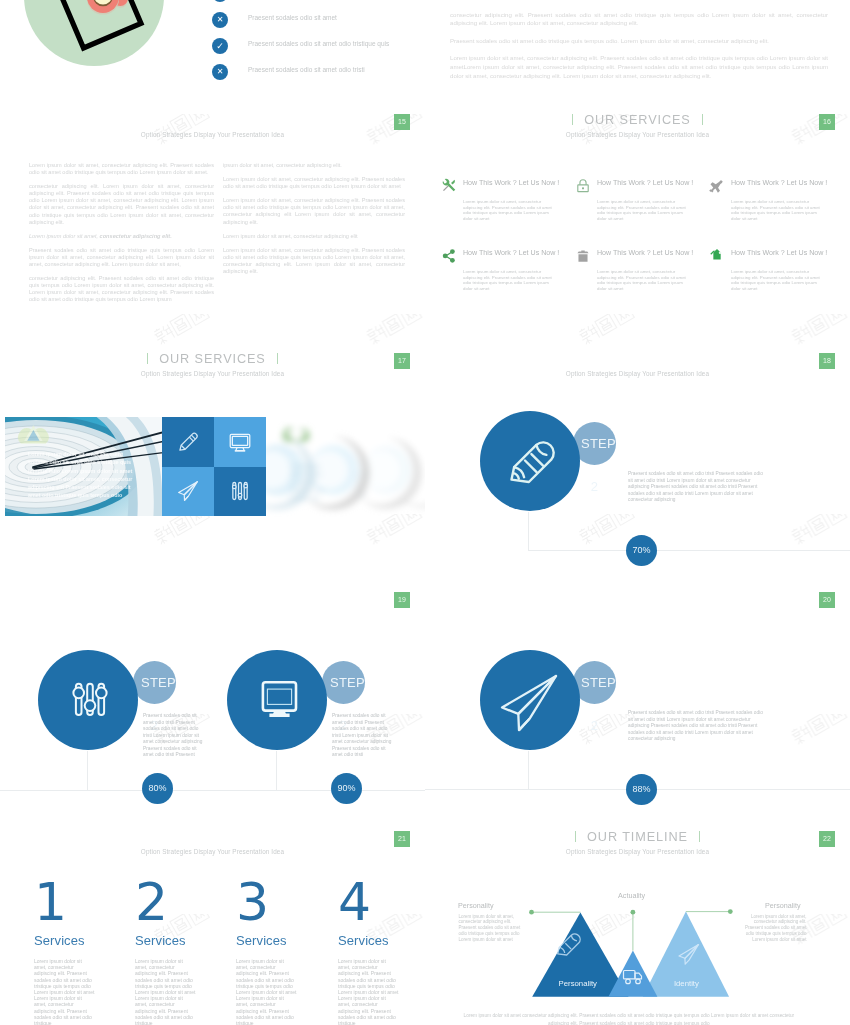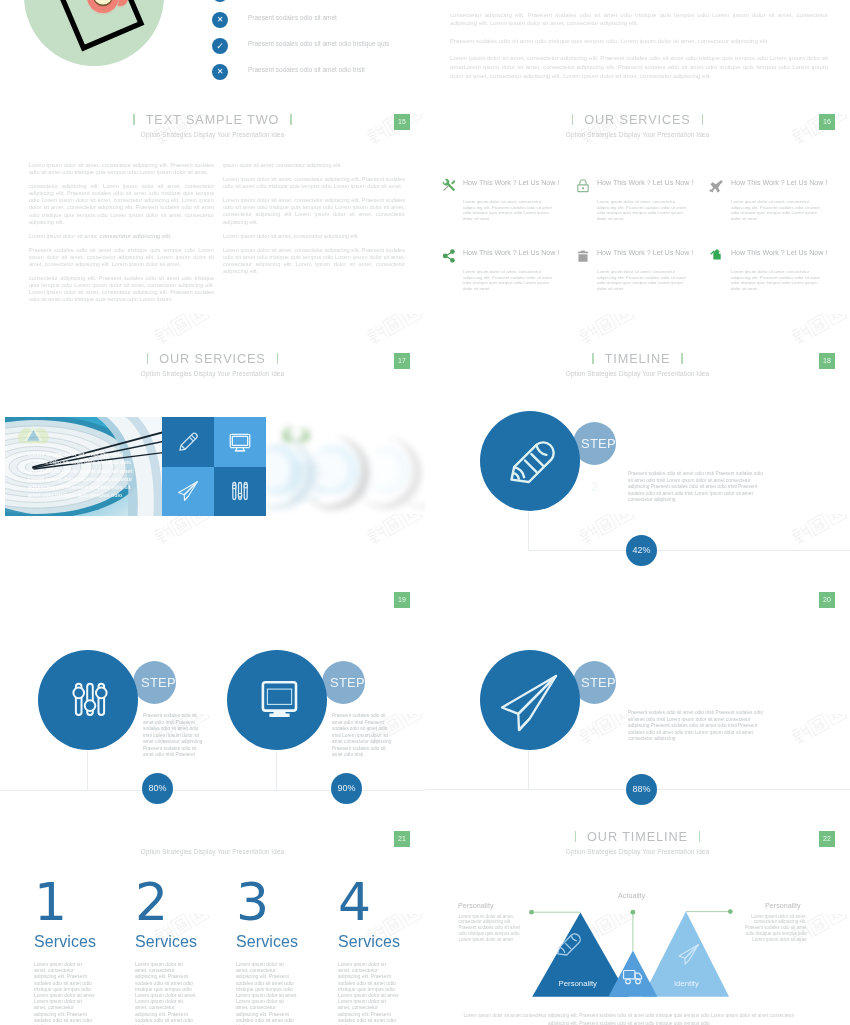--- a/index.html
+++ b/index.html
@@ -79,21 +79,21 @@
   .tl-step{position:absolute;width:43px;height:43px;border-radius:50%;background:#85aece;
      color:#edf5fa;font-size:13px;line-height:43px;text-align:center;letter-spacing:.2px;
      text-indent:8px;}
   .tl-pct{position:absolute;width:31px;height:31px;border-radius:50%;background:#1f6fa9;
      color:#e6f1f8;font-size:9px;line-height:31px;text-align:center;}
   .tl-body{position:absolute;font-size:4.8px;line-height:6.5px;color:#bfc3c5;}
 
   
   .nl-col{position:absolute;top:58px;width:70px;}
   .nl-num{font-size:52px;line-height:41px;color:#2a6ea3;font-weight:400;font-family:"DejaVu Sans",sans-serif;}
-  .nl-lab{margin-top:10px;font-size:16px;color:#3a7cb0;letter-spacing:.1px;}
+  .nl-lab{margin-top:10px;font-size:13px;color:#3a7cb0;letter-spacing:.1px;}
   .nl-body{margin-top:10px;width:61px;font-size:5px;line-height:6.2px;color:#c3c6c7;}
 
   
   .proc{position:absolute;left:0;top:0;width:425px;height:239px;}
   .proc-lab{position:absolute;font-size:7.2px;color:#b9bcbd;white-space:nowrap;}
   .proc-lab.l{left:33px;top:77px;}
   .proc-lab.c{left:193px;top:67px;}
   .proc-lab.r{left:340px;top:77px;}
   .proc-txt{position:absolute;width:66px;font-size:4.5px;line-height:5.8px;color:#c6c9ca;}
   .proc-txt.l{left:33.6px;top:89.5px;}
@@ -169,21 +169,20 @@
   <div class="slide" style="left:425px;top:-132px;height:239px;">
     <div class="s14-body">
       <p>amet, consectetur adipiscing elit Lorem ipsum dolor sit amet.</p>
       <p>consectetur adipiscing elit. Praesent sodales odio sit amet odio tristique quis tempus odio Lorem ipsum dolor sit amet, consectetur adipiscing elit. Lorem ipsum dolor sit amet, consectetur adipiscing elit.</p>
       <p>Praesent sodales odio sit amet odio tristique quis tempus odio.  Lorem ipsum dolor sit amet, consectetur adipiscing elit.</p>
       <p>Lorem ipsum dolor sit amet, consectetur adipiscing elit. Praesent sodales odio sit amet odio tristique quis tempus odio Lorem ipsum dolor sit ametLorem ipsum dolor sit amet, consectetur adipiscing elit. Praesent sodales odio sit amet odio tristique quis tempus odio Lorem ipsum dolor sit amet, consectetur adipiscing elit. Lorem ipsum dolor sit amet, consectetur adipiscing elit.</p>
     </div>
   </div>
 
   <div class="slide" style="left:0;top:107px;">
-    <div class="stitle"><i></i><span>TEXT SAMPLE TWO</span><i></i></div>
     <div class="ssub">Option Strategies Display Your Presentation Idea</div>
     <div class="badge">15</div>
     <div class="s15-col s15-l">
       <p>Lorem ipsum dolor sit amet, consectetur adipiscing elit. Praesent sodales odio sit amet odio tristique quis tempus odio Lorem ipsum dolor sit amet.</p>
       <p>consectetur adipiscing elit. Lorem ipsum dolor sit amet, consectetur adipiscing elit. Praesent sodales odio sit amet odio tristique quis tempus odio Lorem ipsum dolor sit amet, consectetur adipiscing elit. Lorem ipsum dolor sit amet, consectetur adipiscing elit. Praesent sodales odio sit amet odio tristique quis tempus odio Lorem ipsum dolor sit amet, consectetur adipiscing elit.</p>
       <p class="em"><span>Lorem ipsum dolor sit amet, </span><b>consectetur adipiscing elit.</b></p>
       <p>Praesent sodales odio sit amet odio tristique quis tempus odio Lorem ipsum dolor sit amet, consectetur adipiscing elit. Lorem ipsum dolor sit amet, consectetur adipiscing elit. Lorem ipsum dolor sit amet,</p>
       <p>consectetur adipiscing elit. Praesent sodales odio sit amet odio tristique quis tempus odio Lorem ipsum dolor sit amet, consectetur adipiscing elit. Lorem ipsum dolor sit amet, consectetur adipiscing elit. Praesent sodales odio sit amet odio tristique quis tempus odio Lorem ipsum</p>
     </div>
     <div class="s15-col s15-r">
@@ -420,21 +419,20 @@
             <circle cx="13.3" cy="15.2" r="2.1" fill="#2171ad"></circle>
             <circle cx="20" cy="25" r="2.1" fill="#2171ad"></circle>
             <circle cx="26.7" cy="14.2" r="2.1" fill="#2171ad"></circle>
           </g>
         </svg>
       </div>
     </div>
   </div>
 
   <div class="slide" style="left:425px;top:346px;">
-    <div class="stitle"><i></i><span>TIMELINE</span><i></i></div>
     <div class="ssub">Option Strategies Display Your Presentation Idea</div>
     <div class="badge">18</div>
 
     <div class="tl-hline" style="left:103px;top:204px;right:0;"></div>
     <div class="tl-vline" style="left:103px;top:166px;height:39px;"></div>
 
     <div class="tl-step" style="left:148px;top:76px;">
       <span>STEP 2</span>
     </div>
     <div class="tl-main" style="left:55px;top:65px;">
@@ -443,21 +441,21 @@
           <path d="M31.5 68.6 l2.6 -12.4 22.3 -22.3 a10.5 10.5 0 0 1 14.8 14.8 l-22.3 22.3 z"></path>
           <path d="M34.1 56.2 a13.3 13.3 0 0 1 10 10"></path>
           <path d="M33.2 62.1 a7.4 7.4 0 0 1 5.6 5.6"></path>
           <path d="M56.4 33.9 a13.3 13.3 0 0 0 10 10"></path>
           <path d="M45 49.5 l11.6 11.6"></path>
           <path d="M51.4 43.1 l11.6 11.6"></path>
         </g>
       </svg>
     </div>
     <div class="tl-pct" style="left:201px;top:189px;">
-      <span>42%</span>
+      <span>70%</span>
     </div>
     <div class="tl-body" style="left:203px;top:125px;width:136px;">Praesent sodales odio sit amet odio tristi Praesent sodales odio sit amet odio tristi Lorem ipsum dolor sit amet consectetur adipiscing Praesent sodales odio sit amet odio tristi Praesent sodales odio sit amet odio tristi Lorem ipsum dolor sit amet consectetur adipiscing</div>
   </div>
 
   <div class="slide" style="left:0;top:585px;">
     <div class="badge">19</div>
 
     <div class="tl-hline" style="left:0;top:205px;right:0;"></div>
 
     <div class="tl-vline" style="left:87px;top:166px;height:40px;"></div>

